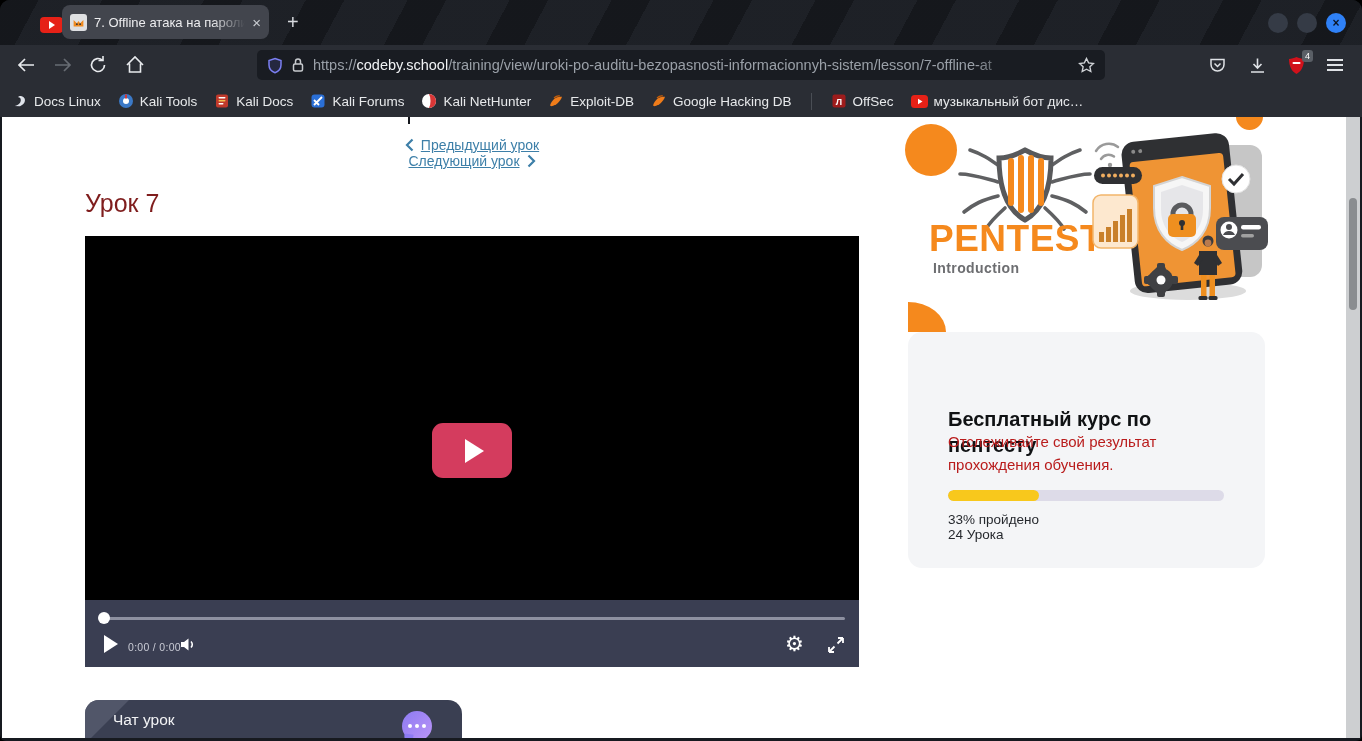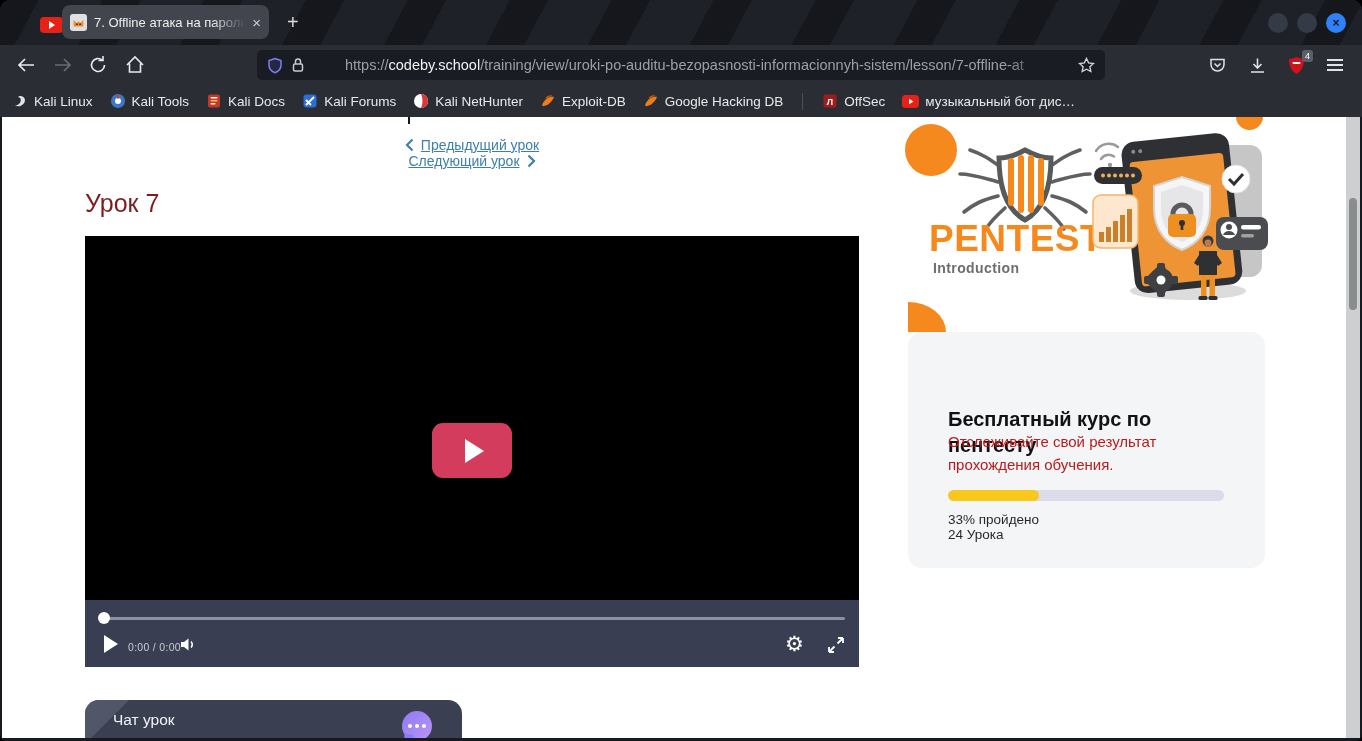--- a/index.html
+++ b/index.html
@@ -19,21 +19,21 @@
   .tab-close{color:#c9ccd1;font-size:15px;margin-left:auto;line-height:1;}
   .newtab{position:absolute;left:287px;top:10px;color:#d6d9dd;font-size:20px;font-weight:400;line-height:24px;}
   .winctl{position:absolute;top:13px;right:16px;display:flex;gap:9px;}
   .winctl .c{width:20px;height:20px;border-radius:50%;background:#353b46;}
   .winctl .close{background:var(--close-button-blue,#2f81f7);color:#0d1422;display:flex;align-items:center;justify-content:center;font-size:12px;font-weight:700;}
 
   .navbar{position:absolute;left:0;top:45px;right:0;height:40px;background:#2a2d34;display:block;}
   .nav-ic{position:absolute;top:9px;width:22px;height:22px;}
   .urlbar{position:absolute;left:257px;top:5px;width:848px;height:30px;background:#191c22;border-radius:5px;display:flex;align-items:center;padding:0 10px;gap:8px;}
   .url-text{font-size:14.5px;white-space:nowrap;overflow:hidden;width:712px;
-    -webkit-mask-image:linear-gradient(90deg,#000 93%,transparent 99%);mask-image:linear-gradient(90deg,#000 93%,transparent 99%);margin-left:32px;}
+    -webkit-mask-image:linear-gradient(90deg,#000 93%,transparent 99%);mask-image:linear-gradient(90deg,#000 93%,transparent 99%);}
   .url-text .dim{color:#9aa0a8;} .url-text .domain{color:#f1f3f5;}
   .star{margin-left:auto;}
   .right-ics{position:absolute;top:0;right:0;height:40px;display:flex;align-items:center;gap:21px;padding-right:18px;}
   .badge{position:absolute;top:-6px;right:-8px;background:#5a5f66;color:#fff;font-size:9px;border-radius:3px;padding:1px 3px;line-height:10px;}
 
   .bookbar{position:absolute;left:0;top:85px;right:0;height:32px;background:#2a2d34;display:flex;align-items:center;padding:0 12px;gap:17px;}
   .bm{display:flex;align-items:center;gap:6px;}
   .bm span{color:#e7e9eb;font-size:13.5px;white-space:nowrap;}
   .bm-sep{width:1px;height:17px;background:#4a4e55;margin:0 2px;}
 
@@ -184,21 +184,21 @@
         </span>
       </div>
     </div>
 
     <div class="bookbar">
       <div class="bm">
         <svg width="16" height="16" viewBox="0 0 16 16">
             <path d="M2.5 13 C6 12.4 8.6 10.3 8.8 7.2 C8.9 5.3 7.6 4.1 5.8 4.4 C7.4 2.3 11.3 2.8 12.6 5.6 C13.9 8.6 11.6 12 8 13.2 Z" fill="#dfe3ea"></path>
             <circle cx="6.7" cy="5.6" r=".8" fill="#23262c"></circle>
           </svg>
-        <span>Kali Linux</span>
+        <span>Docs Linux</span>
       </div>
       <div class="bm">
         <svg width="16" height="16" viewBox="0 0 16 16">
             <circle cx="8" cy="8" r="7" fill="#3b79c7"></circle>
             <circle cx="8" cy="8" r="3" fill="#fff"></circle>
             <rect x="7" y="1.5" width="2" height="4" fill="#d23a3a"></rect>
           </svg>
         <span>Kali Tools</span>
       </div>
       <div class="bm">

